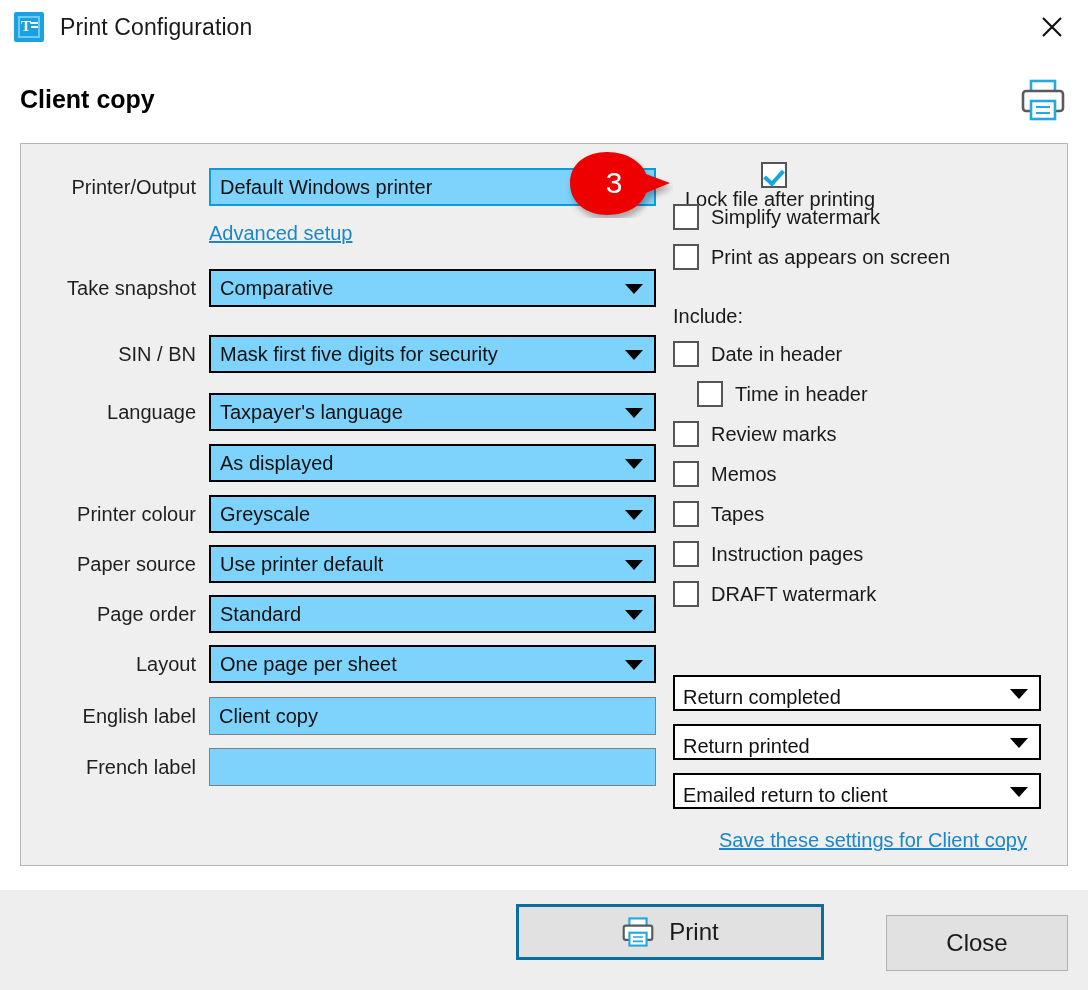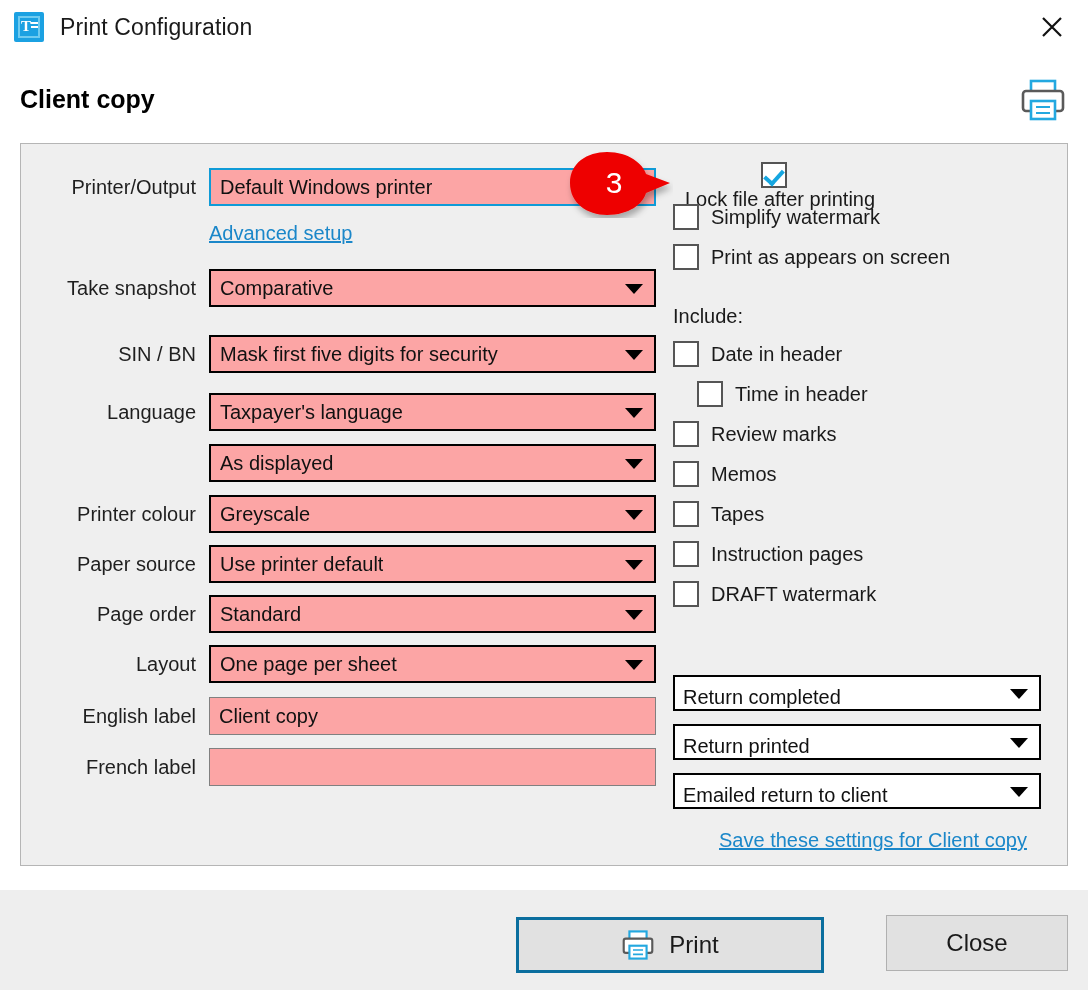--- a/index.html
+++ b/index.html
@@ -130,21 +130,21 @@
     padding-right: 0;
     box-sizing: border-box;
   }
   .ctl {
     position: absolute;
     left: 188px;
     top: 0;
     width: 447px;
     height: 38px;
     box-sizing: border-box;
-    background: #fca5a5;
+    background: #7dd3fc;
     font-size: 20px;
     color: #111111;
     display: flex;
     align-items: center;
     cursor: pointer;
   }
   .ctl.dropdown {
     border: 2px solid #000000;
   }
   .ctl.textbox {
@@ -269,21 +269,21 @@
     box-sizing: border-box;
     background: #e1e1e1;
     display: flex;
     align-items: center;
     justify-content: center;
     font-size: 24px;
     color: #1a1a1a;
     cursor: pointer;
   }
   .btn-print {
-    left: 516px; top: 27px;
+    left: 516px; top: 14px;
     width: 308px; height: 56px;
     border: 3px solid #0a6e9e;
   }
   .btn-print .pr-icon { margin-right: 14px; display:flex; }
   .btn-close {
     left: 886px; top: 25px;
     width: 182px; height: 56px;
     border: 1px solid #b0b0b0;
   }
 </style>

